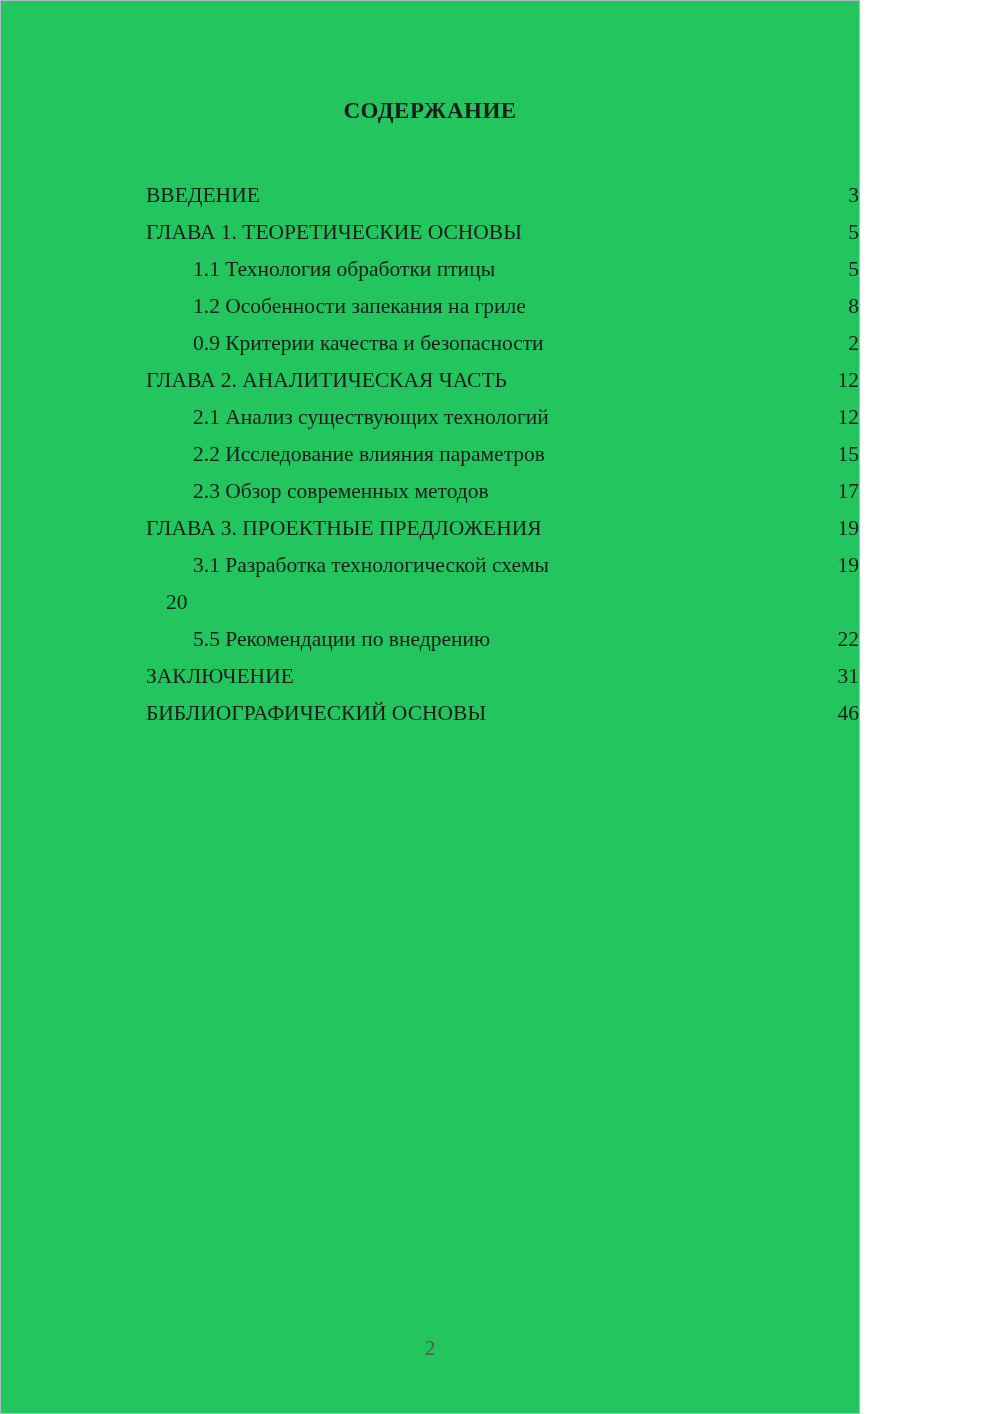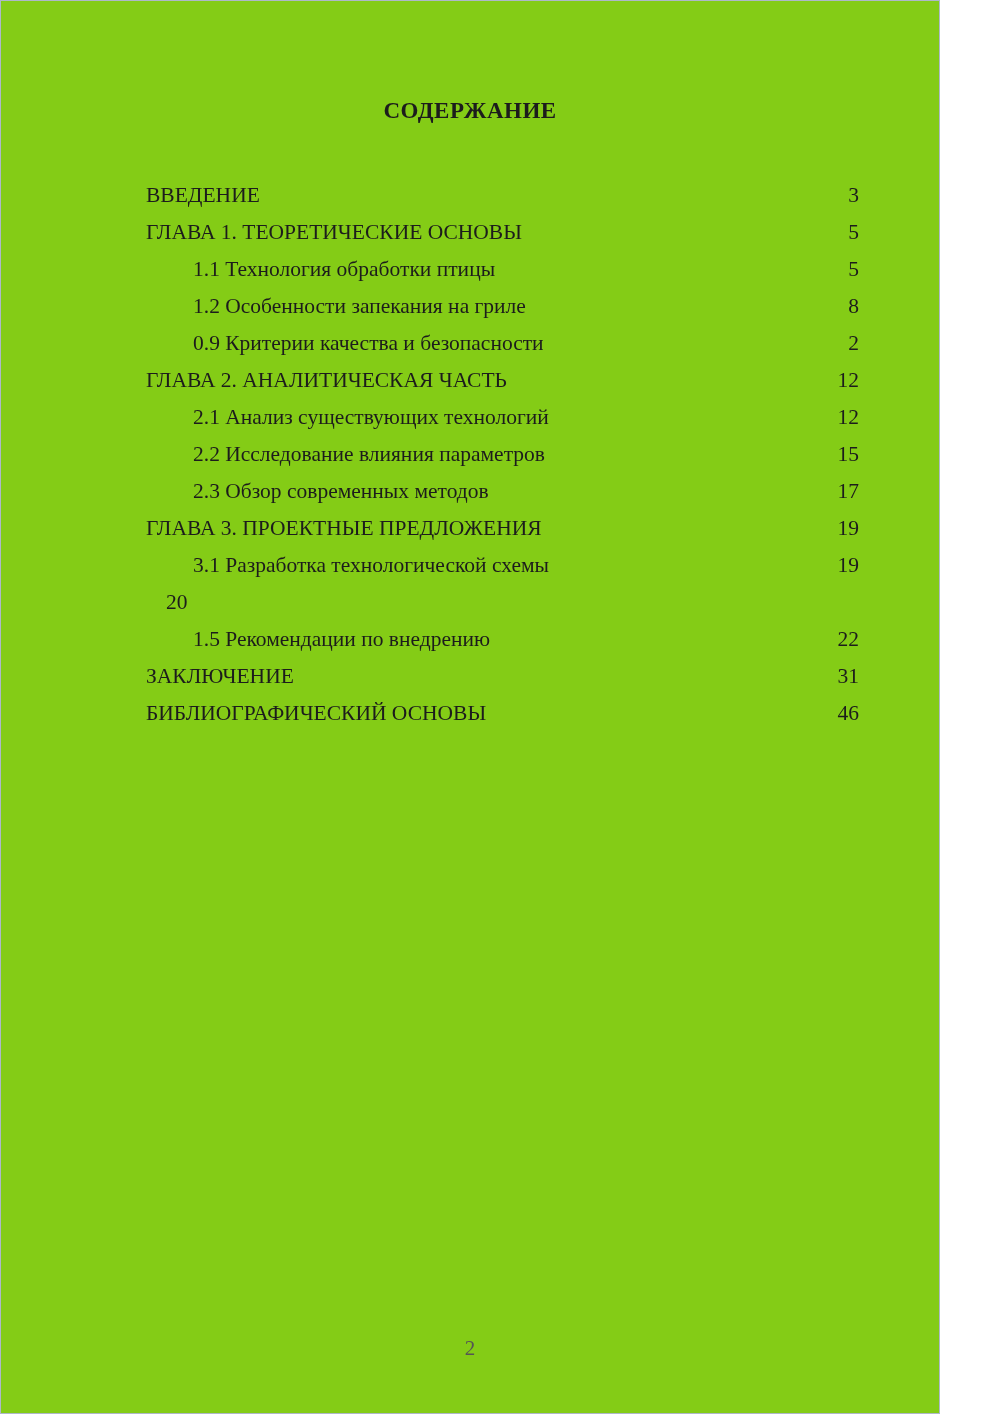--- a/index.html
+++ b/index.html
@@ -2,42 +2,41 @@
 <html><head>
 <meta charset="utf-8">
 <style>
   html, body {
     margin: 0;
     padding: 0;
     background: #ffffff;
   }
   .page {
     position: relative;
-    width: 940px;
+    width: 860px;
     height: 1414px;
     box-sizing: border-box;
-    background: #84cc16;
+    background: #22c55e;
     border: 1px solid #aeb8c8;
     font-family: "Liberation Serif", serif;
     color: #1c1c1c;
     overflow: hidden;
   }
   .doc-title {
     margin: 0;
     padding-top: 97px;
     text-align: center;
     font-size: 23px;
     font-weight: bold;
     letter-spacing: 0.5px;
     color: #1c1c1c;
   }
   .toc {
     margin-top: 53px;
     margin-left: 145px;
-    margin-right: 80px;
     text-align: center;
   }
   .toc-row {
     display: flex;
     justify-content: space-between;
     align-items: baseline;
     height: 37px;
     font-size: 21.5px;
     line-height: 37px;
     color: #1c1c1c;
@@ -111,21 +110,21 @@
       <span class="toc-page">19</span>
     </div>
       <div class="toc-row level-1">
       <span class="toc-label">3.1 Разработка технологической схемы</span>
       <span class="toc-page">19</span>
     </div>
       <div class="toc-row level-1">
       <span class="toc-page">20</span>
     </div>
       <div class="toc-row level-1">
-      <span class="toc-label">1.5 Рекомендации по внедрению</span>
+      <span class="toc-label">5.5 Рекомендации по внедрению</span>
       <span class="toc-page">22</span>
     </div>
       <div class="toc-row level-0">
       <span class="toc-label">ЗАКЛЮЧЕНИЕ</span>
       <span class="toc-page">31</span>
     </div>
       <div class="toc-row level-0">
       <span class="toc-label">БИБЛИОГРАФИЧЕСКИЙ ОСНОВЫ</span>
       <span class="toc-page">46</span>
     </div>

